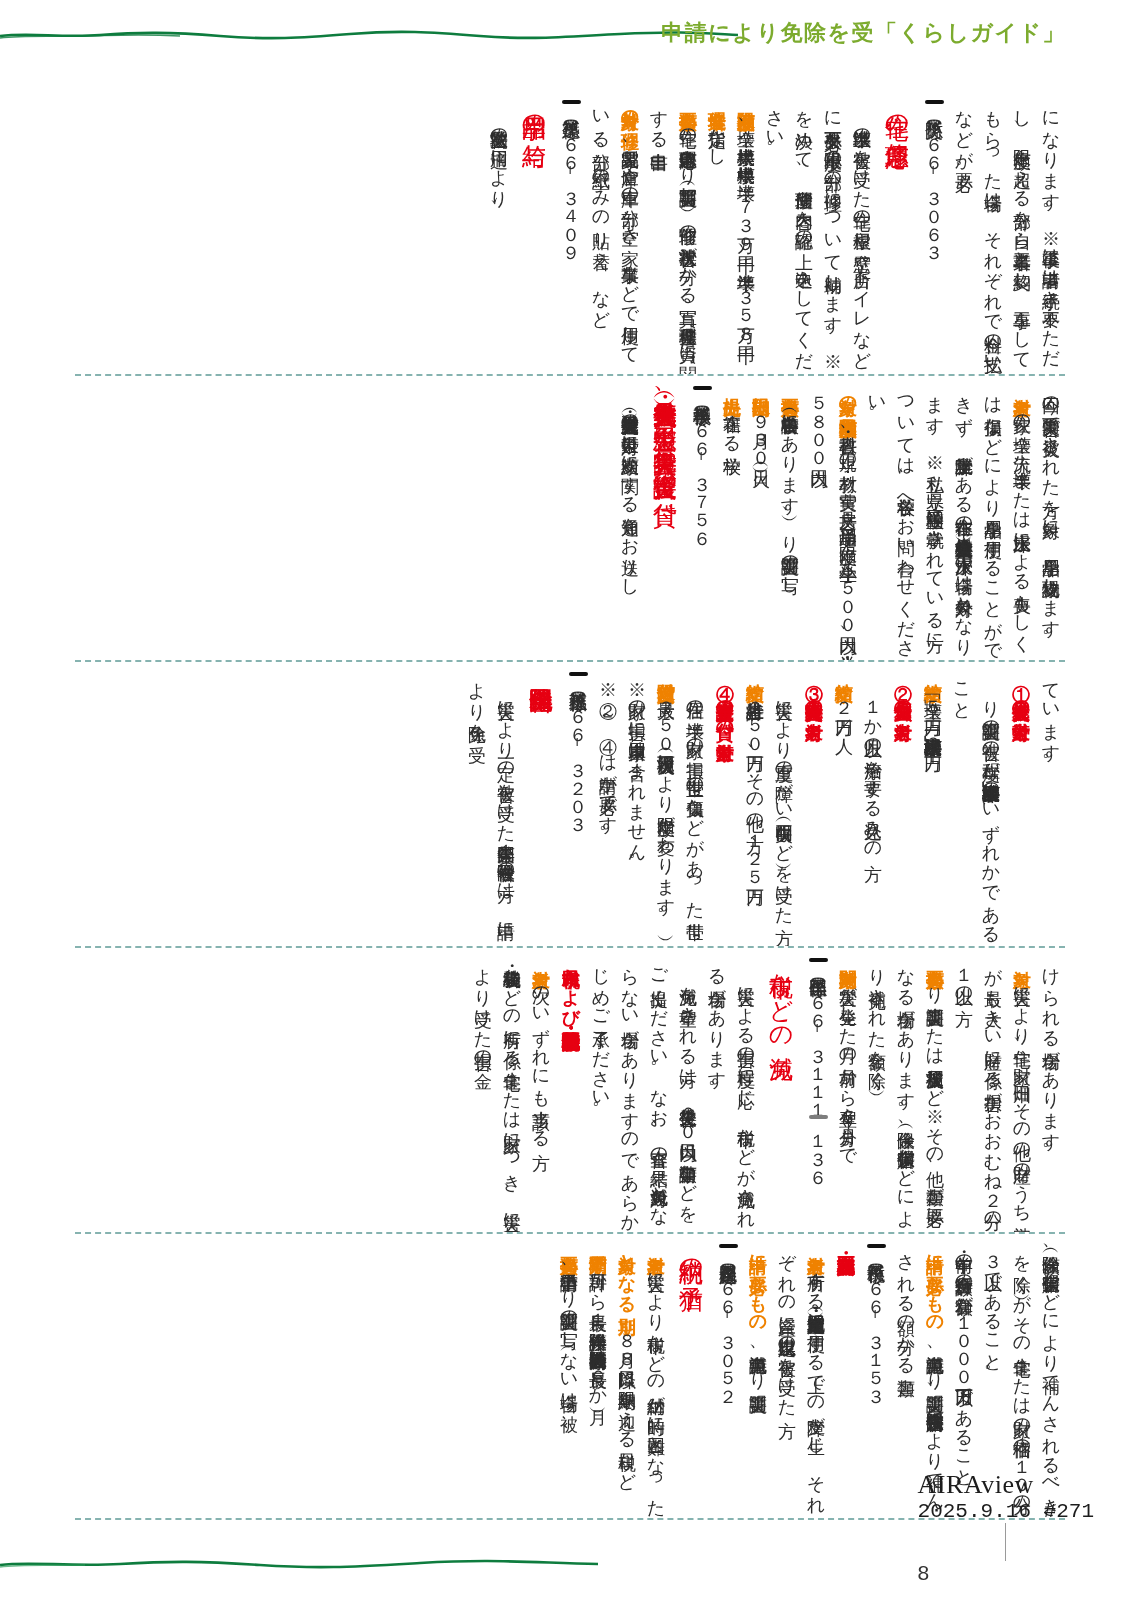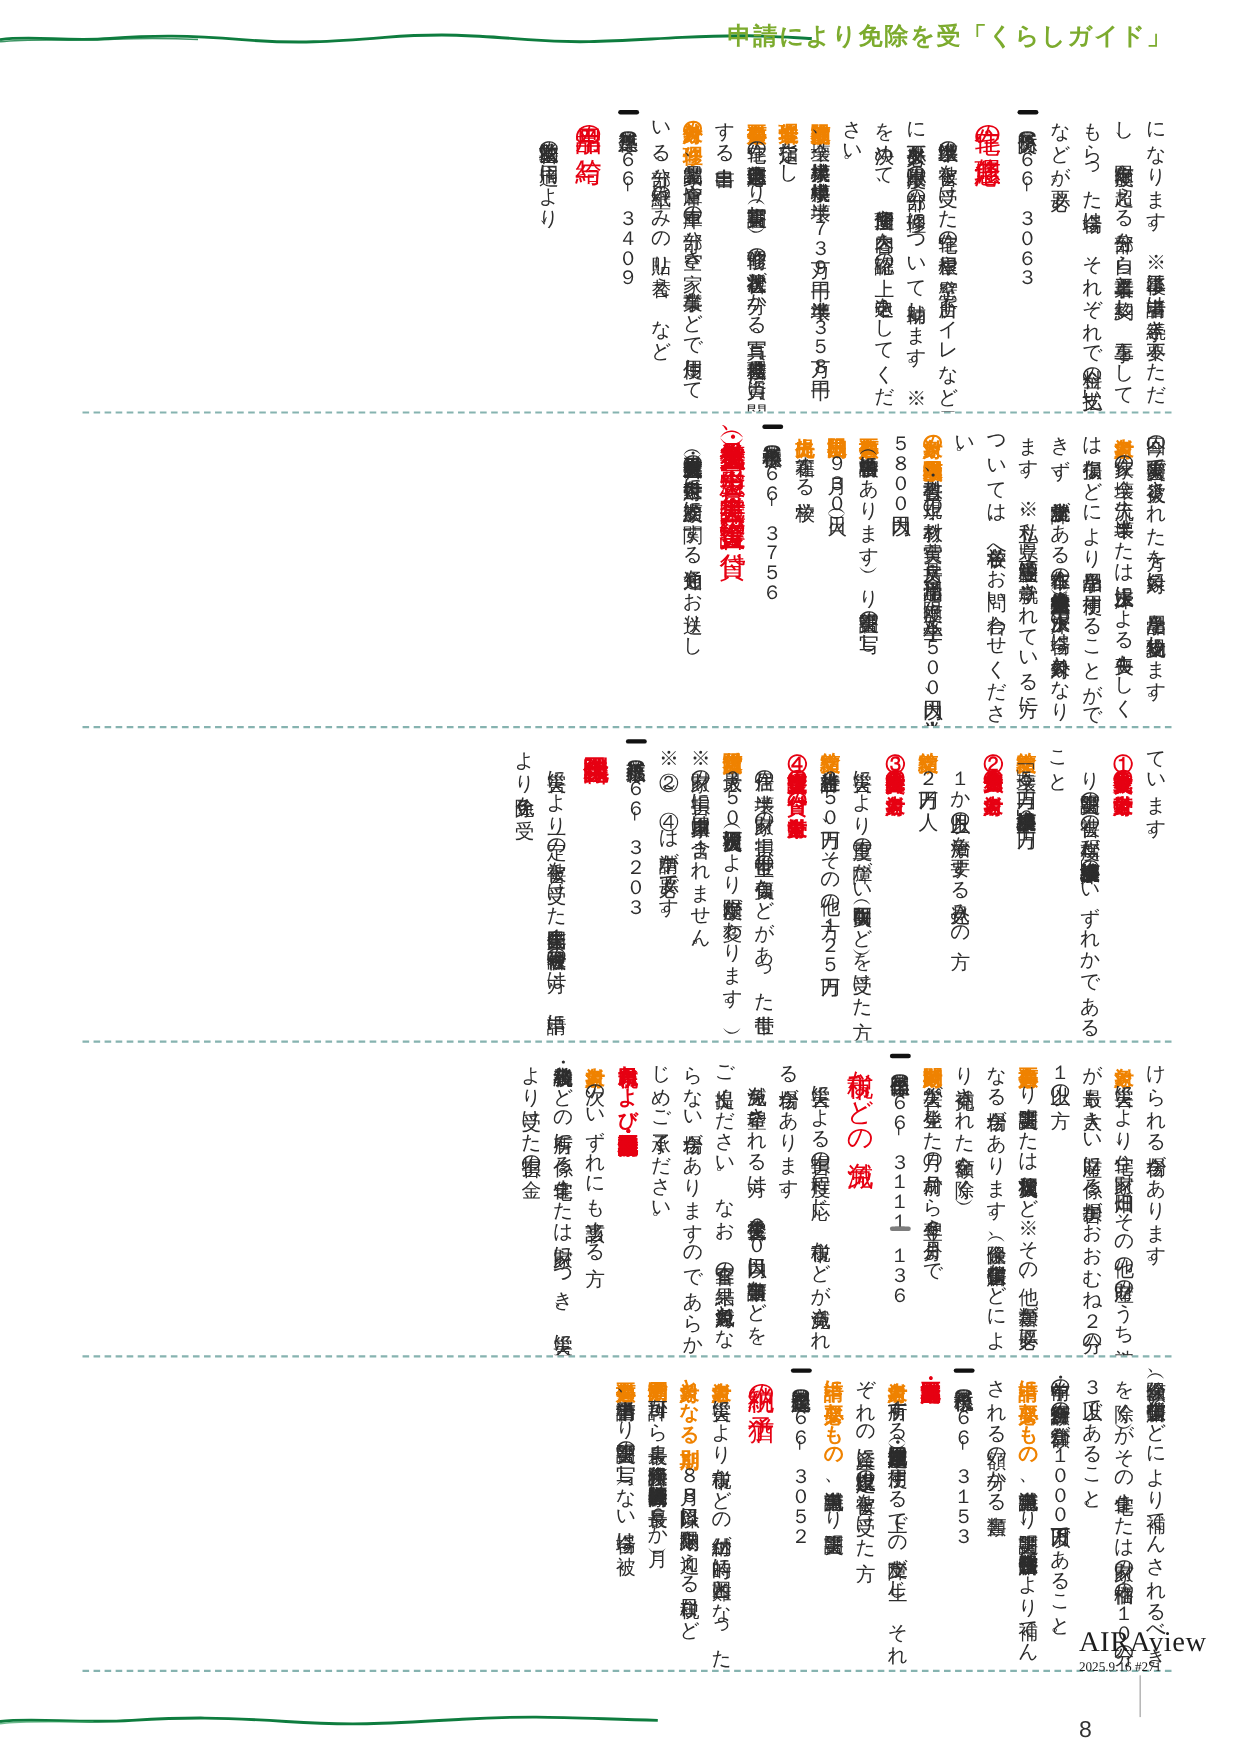--- a/index.html
+++ b/index.html
@@ -42,21 +42,21 @@
   .phone-icon{text-orientation:upright;}
   
   .footer{position:absolute;left:0;bottom:0;width:100%;height:72px;}
   .footer-wave{position:absolute;left:0;bottom:26px;}
   .footer-right{
     position:absolute;right:36px;bottom:12px;
     display:flex;align-items:baseline;
     font-family:"Liberation Serif",serif;color:#1d1d1d;flex-direction:column;
   }
   .footer-mag{font-size:26px;letter-spacing:0.5px;}
-  .footer-issue{font-size:12px;margin-left:3px;}
+  .footer-issue{font-size:21px;margin-left:3px;font-family:Liberation Mono, monospace;}
   .footer-bar{
     display:inline-block;width:0;height:38px;border-left:1.5px solid #9a9a9a;
     margin:0 16px 0 18px;align-self:center;
   }
   .footer-page{font-size:21px;color:#333;font-family:"Liberation Sans",sans-serif;}
 </style>
 </head>
 <body>
 
 <div class="page">

